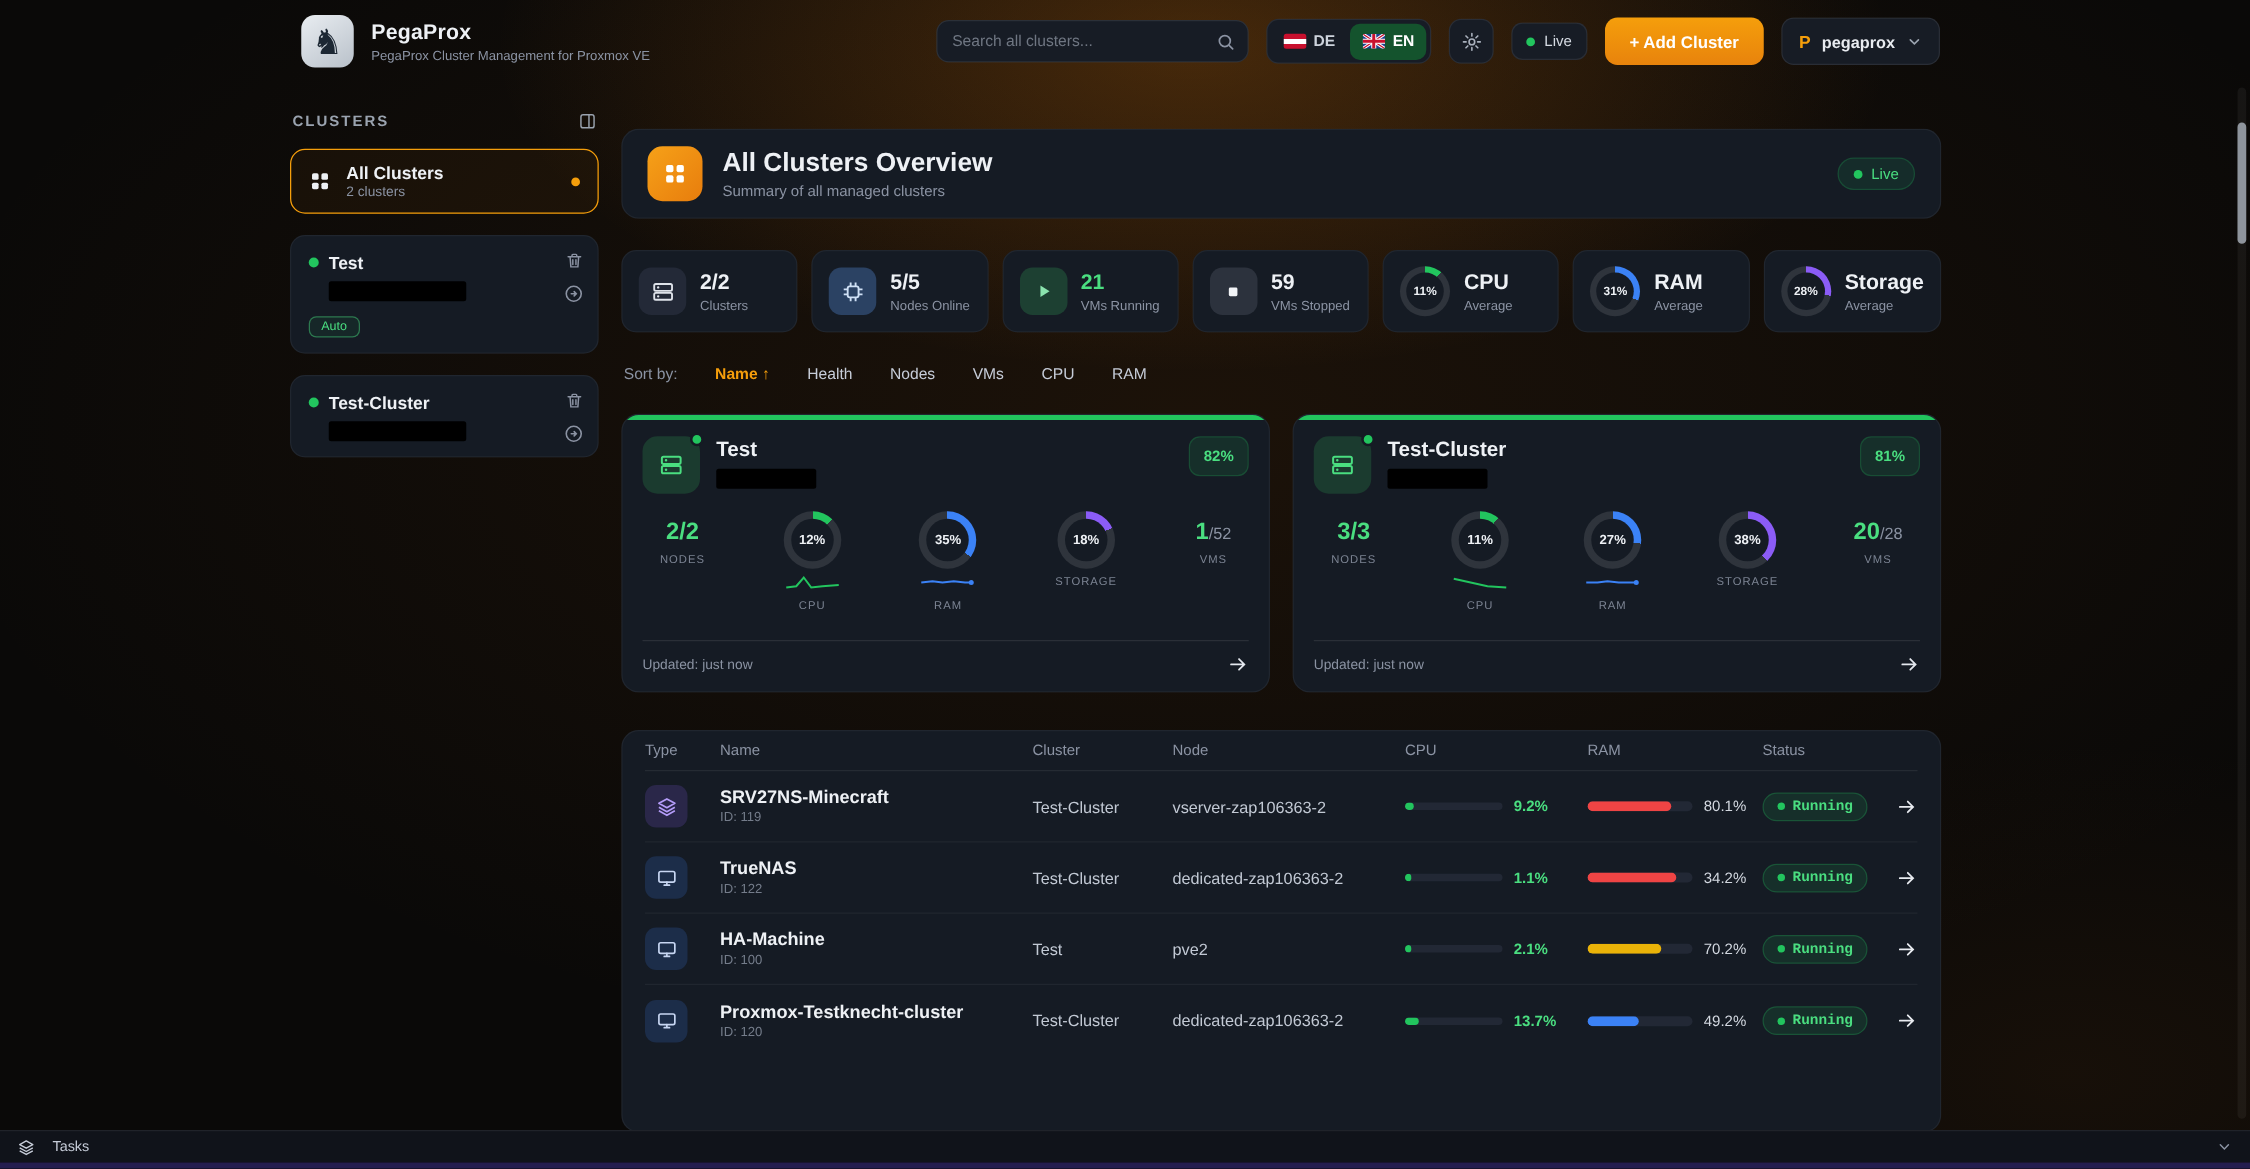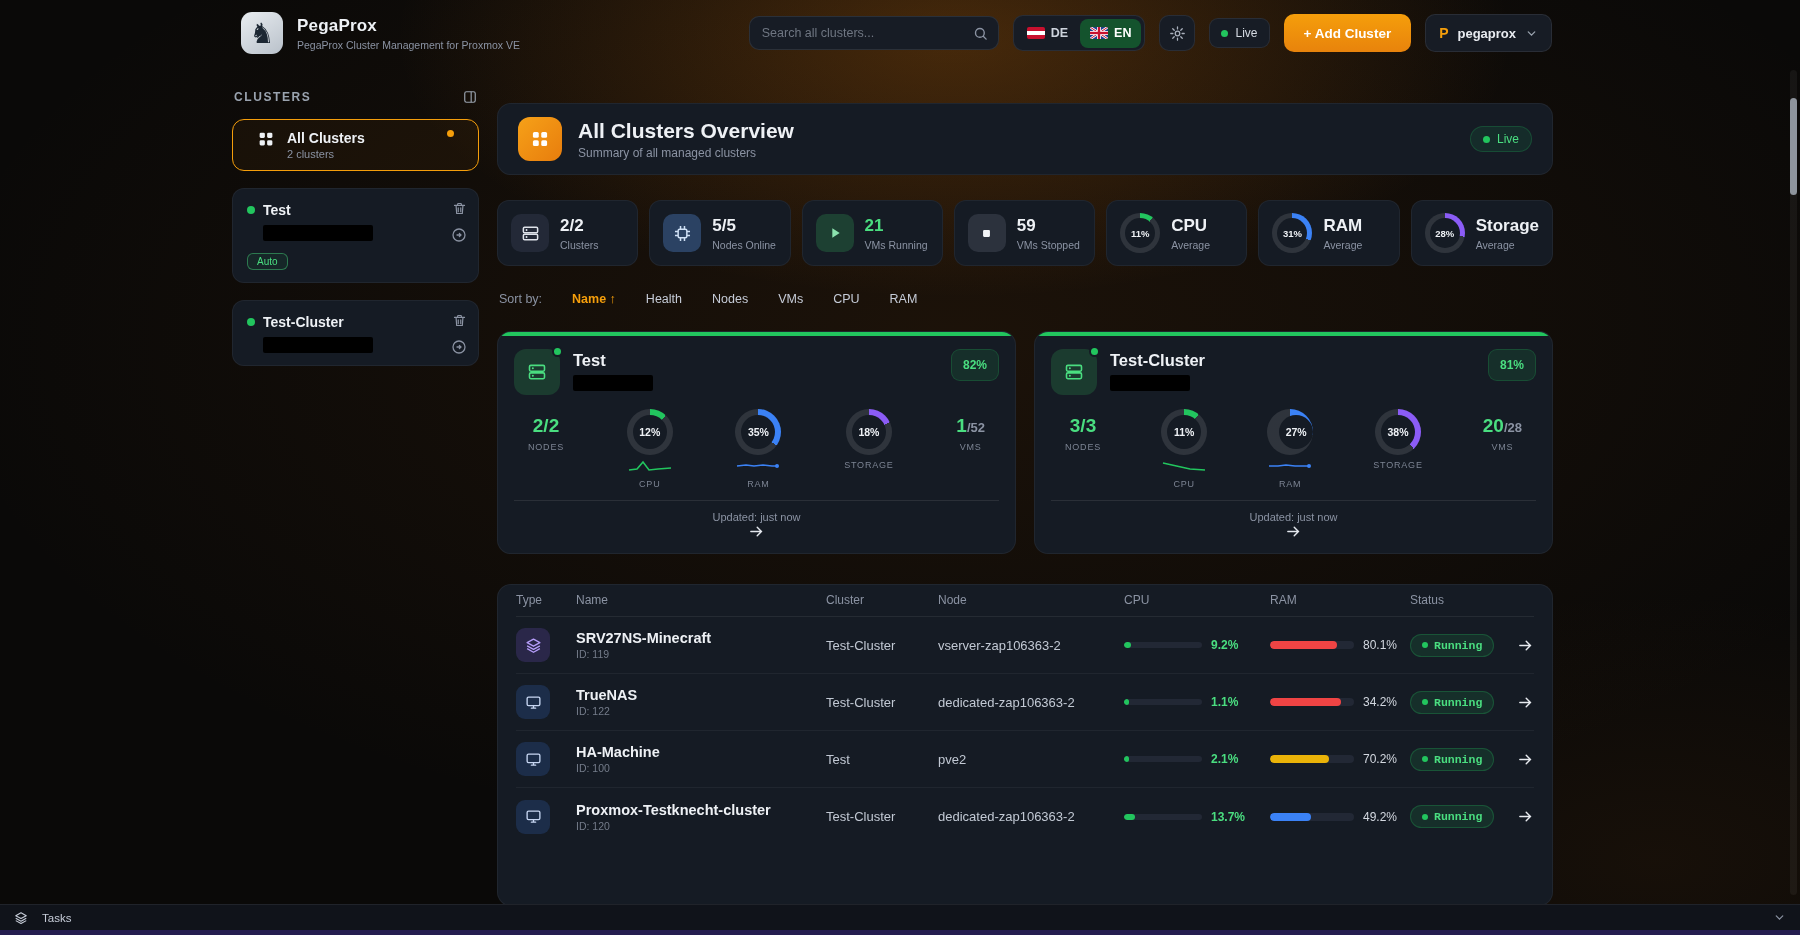--- a/index.html
+++ b/index.html
@@ -37,21 +37,21 @@
   .addbtn { height:38px; border-radius:10px; background:linear-gradient(180deg,#f59e0b,#e8830c); border:none; color:#ffffff; font-weight:bold; font-size:13.5px; padding:0 20px; font-family:inherit; display:flex; align-items:center; }
   .usermenu { height:38px; border-radius:10px; background:#171c25; border:1px solid rgba(255,255,255,0.08); display:flex; align-items:center; gap:9px; padding:0 13px; }
   .uinitial { color:#f59e0b; font-weight:bold; font-size:14px; }
   .uname { font-size:13px; font-weight:bold; color:#e8ebf0; }
 
   
   .sidebar { position:absolute; left:232px; top:90px; width:247px; }
   .side-head { display:flex; align-items:center; justify-content:space-between; color:#9aa3af; margin-bottom:15px; padding:0 2px; }
   .side-title { font-size:12px; font-weight:bold; letter-spacing:1.6px; }
   .scard { border-radius:12px; background:#151b24; border:1px solid rgba(255,255,255,0.05); margin-bottom:17px; position:relative; }
-  .scard.selected { background:rgba(240,144,14,0.05); border:1px solid #f59e0b; display:flex; gap:12px; padding:10px 24px; }
+  .scard.selected { background:rgba(240,144,14,0.05); border:1px solid #f59e0b; display:flex; align-items:center; gap:12px; padding:10px 14px; }
   .sc-title { font-size:14px; font-weight:bold; }
   .sc-sub { font-size:11px; color:#8b93a3; margin-top:2px; }
   .odot { width:7px; height:7px; border-radius:50%; background:#f59e0b; margin-left:auto; }
   .scluster { padding:13px 14px 12px 14px; }
   .sc-row { display:flex; align-items:center; gap:8px; }
   .sdot { width:8px; height:8px; border-radius:50%; background:#22c55e; }
   .sc-name { font-size:14px; font-weight:bold; }
   .redact { background:#000; border-radius:2px; height:16px; }
   .redact.sb { width:110px; margin:7px 0 0 16px; }
   .autobadge { display:inline-block; margin:12px 0 0 0; padding:2px 9px; font-size:10px; color:#4ade80; border:1px solid rgba(74,222,128,0.45); background:rgba(34,197,94,0.08); border-radius:6px; }
@@ -87,25 +87,25 @@
   .ctop { height:4px; background:#22c55e; flex:0 0 auto; }
   .chead { display:flex; align-items:flex-start; padding:13px 16px 0 16px; gap:13px; }
   .cicon { width:46px; height:46px; border-radius:12px; background:#1b3b2f; display:flex; align-items:center; justify-content:center; color:#4ade80; position:relative; flex:0 0 auto; }
   .cicon .st-dot { position:absolute; top:-3px; right:-3px; width:11px; height:11px; border-radius:50%; background:#22c55e; border:2px solid #151b24; }
   .cname { font-size:16.5px; font-weight:bold; margin-top:2px; }
   .redact.cc { width:80px; margin-top:5px; }
   .health { margin-left:auto; padding:8px 11px; border-radius:9px; background:rgba(34,197,94,0.12); border:1px solid rgba(34,197,94,0.2); color:#4ade80; font-size:12px; font-weight:bold; }
   .cstats { flex:1; display:flex; justify-content:space-between; padding:14px 30px 0 30px; text-align:center; }
   .cstat { display:flex; flex-direction:column; align-items:center; }
   .bignum { font-size:19px; font-weight:bold; margin-top:6px; }
-  .dim { color:#8b93a3; font-size:13px; font-weight:bold; }
+  .dim { color:#8b93a3; font-size:13px; font-weight:normal; }
   .clabel { font-size:9px; color:#7c8493; letter-spacing:0.8px; margin-top:5px; }
   .spark { margin-top:3px; }
   .cdiv { border-top:1px solid rgba(255,255,255,0.09); margin:0 16px; }
-  .cfoot { display:flex; align-items:center; justify-content:space-between; padding:10px 16px 13px 16px; font-size:11px; color:#8b93a3;flex-direction:column; }
+  .cfoot { display:flex; align-items:center; justify-content:space-between; padding:10px 16px 13px 16px; font-size:11px; color:#8b93a3; }
   .arrow { color:#e4e8ee; }
 
   
   .trcard { margin-top:30px; border-radius:14px; height:322px; overflow:hidden; }
   .trhead { display:flex; align-items:center; gap:13px; padding:14px 18px 10px 18px; }
   .tricon { width:40px; height:40px; border-radius:10px; background:#14433e; display:flex; align-items:center; justify-content:center; color:#eaf6f1; }
   .trtitle { font-size:16px; font-weight:bold; }
   .trsub { font-size:11px; color:#8b93a3; margin-top:3px; }
   .topn { margin-left:auto; font-size:11.5px; color:#8b93a3; }
   .tbl { padding:0 18px; }
@@ -472,21 +472,21 @@
         <div class="cstat">
           <span class="ring r46" style="background: conic-gradient(rgb(34, 197, 94) 39.6deg, rgba(255, 255, 255, 0.11) 0deg);">
               <span>11%</span>
             </span>
           <svg class="spark" width="44" height="16" viewBox="0 0 44 16">
               <polyline points="1,5 10,7 19,9 28,11 43,12" fill="none" stroke="#22c55e" stroke-width="1.6"></polyline>
             </svg>
           <div class="clabel">CPU</div>
         </div>
         <div class="cstat">
-          <span class="ring r46" style="background: conic-gradient(rgb(59, 130, 246) 97.2deg, rgba(255, 255, 255, 0.11) 0deg); justify-content: flex-end;">
+          <span class="ring r46" style="background: conic-gradient(rgb(59, 130, 246) 97.2deg, rgba(255, 255, 255, 0.11) 0deg);">
               <span>27%</span>
             </span>
           <svg class="spark" width="44" height="16" viewBox="0 0 44 16">
               <polyline points="1,8 10,8 18,7 27,8 36,8 40,8" fill="none" stroke="#3b82f6" stroke-width="1.6"></polyline>
               <circle cx="41" cy="8" r="2" fill="#3b82f6"></circle>
             </svg>
           <div class="clabel">RAM</div>
         </div>
         <div class="cstat">
           <span class="ring r46" style="background: conic-gradient(rgb(139, 92, 246) 136.8deg, rgba(255, 255, 255, 0.11) 0deg);">

